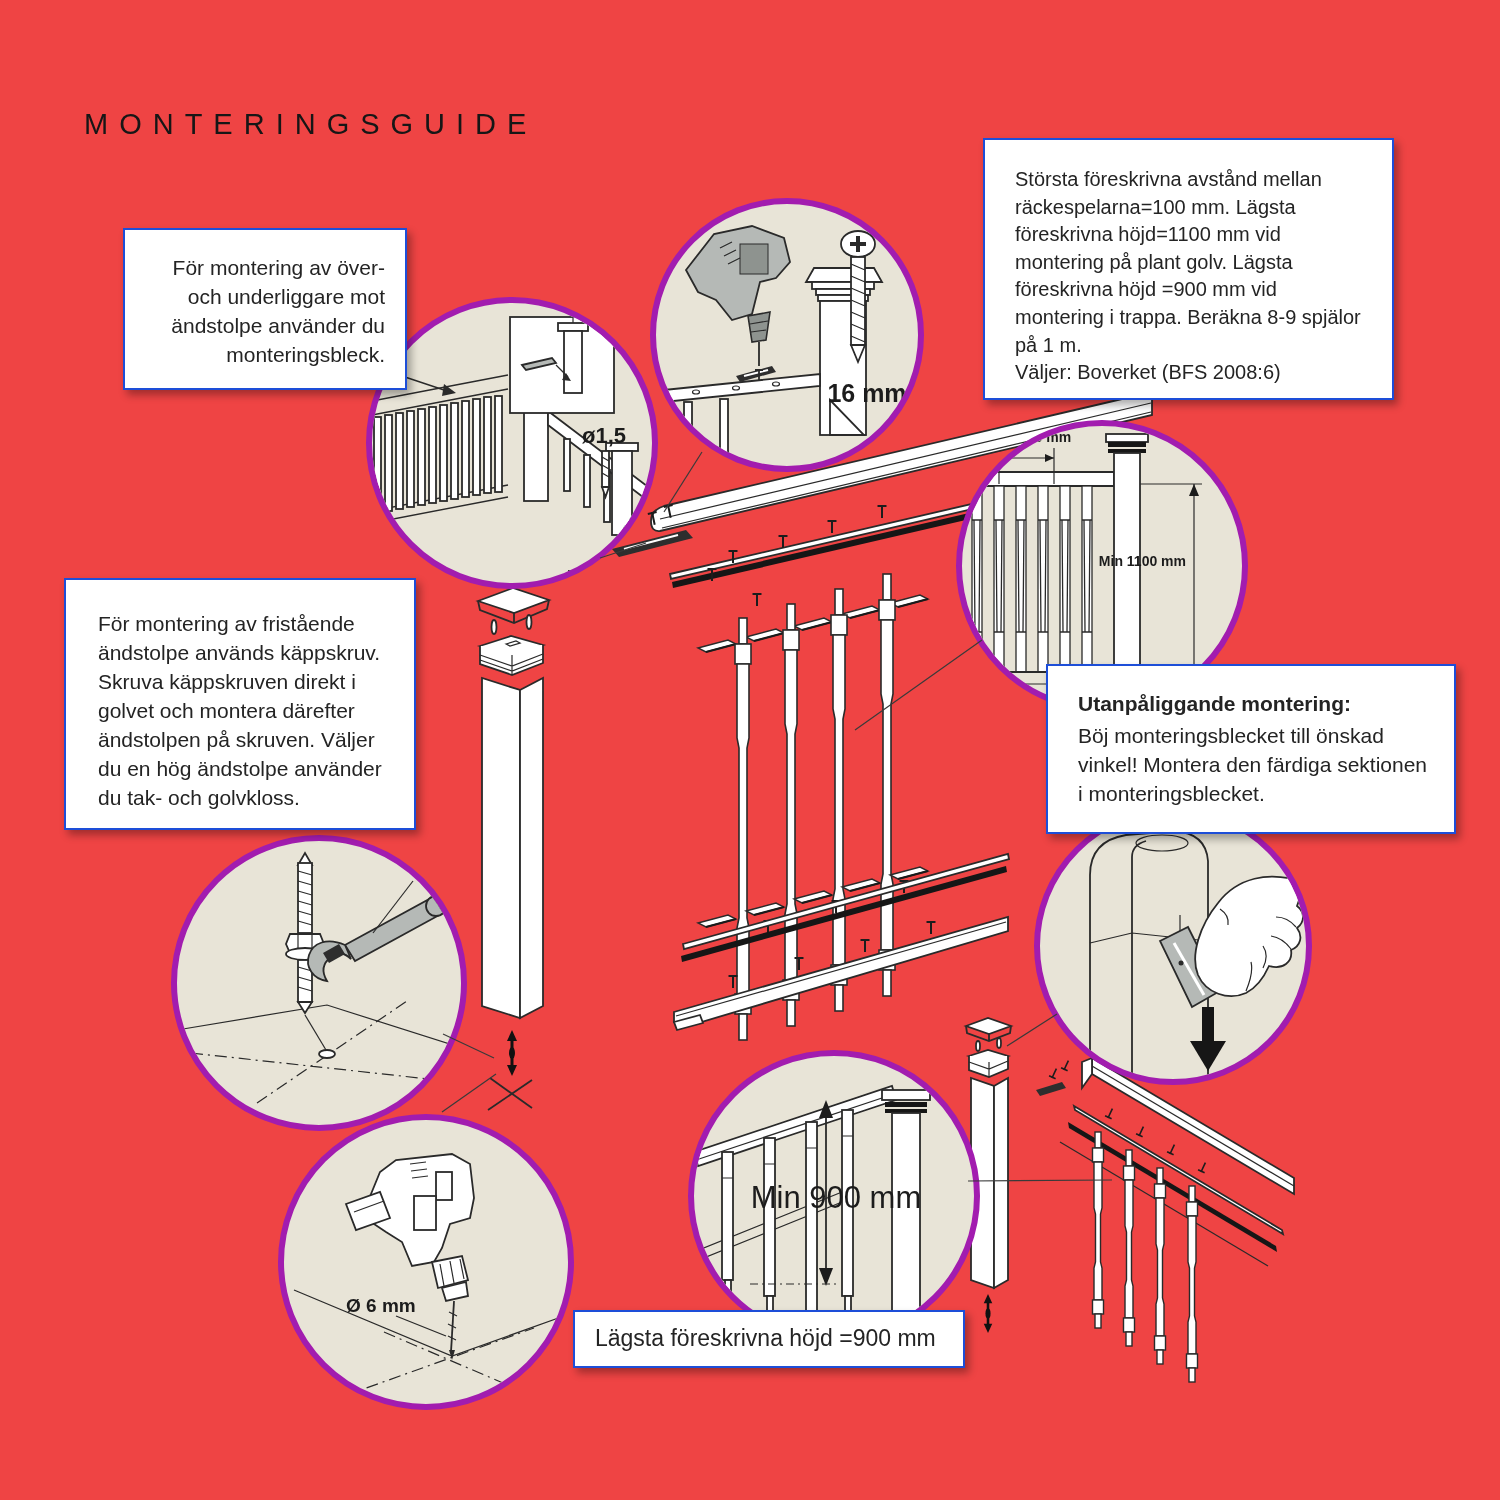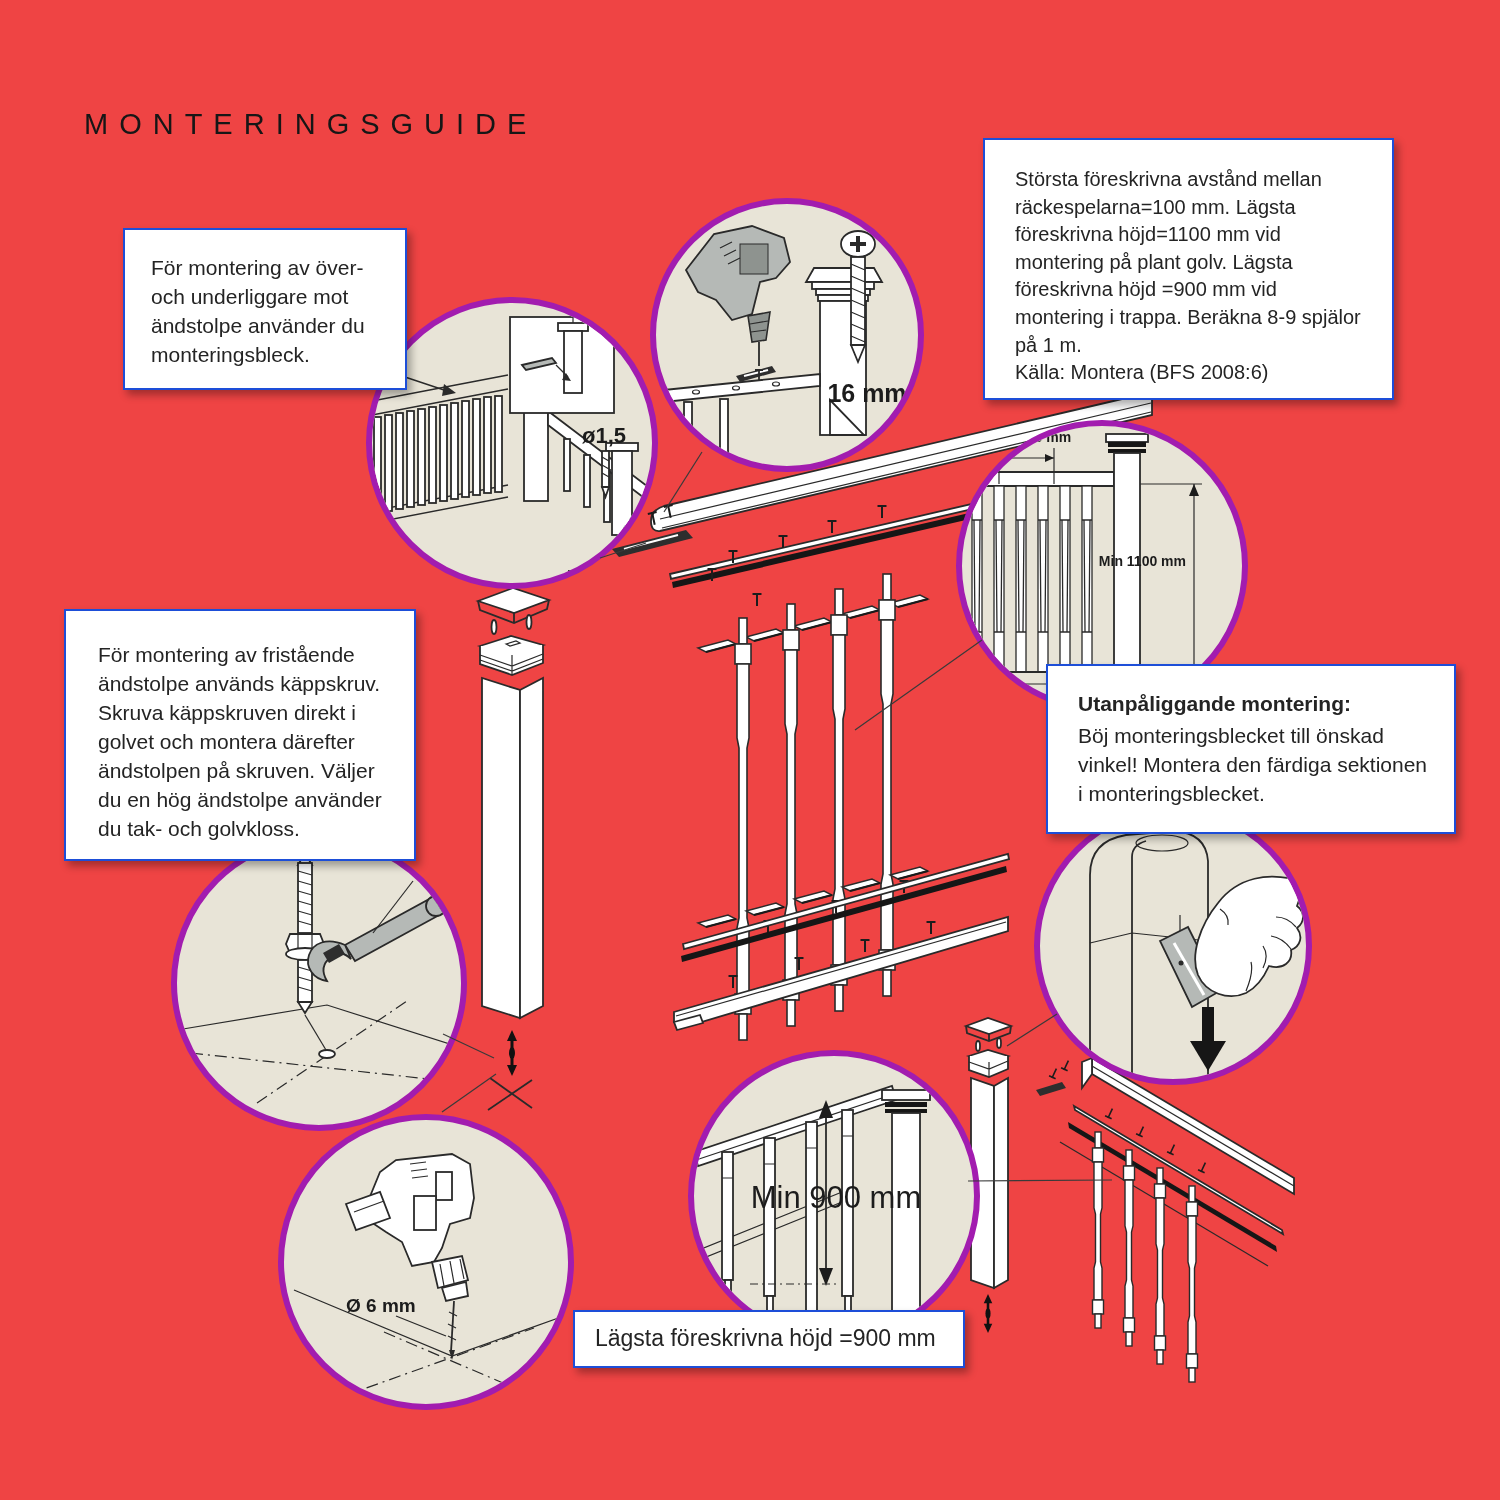--- a/index.html
+++ b/index.html
@@ -457,30 +457,30 @@
     </g>
     <g>
       <path d="M358,330 L392,362 M352,336 L386,368 M358,330 L352,336" stroke="#2a2a2a" stroke-width="1.6" fill="none"></path>
       <polygon points="392,362 386,368 398,373" fill="#fff" stroke="#2a2a2a" stroke-width="1.4"></polygon>
       <polygon points="396,369 398,373 400,371" fill="#2a2a2a"></polygon>
       <line x1="402" y1="376" x2="444" y2="390" stroke="#2a2a2a" stroke-width="1.4"></line>
       <polygon points="444,384 456,393 442,396" fill="#2a2a2a"></polygon>
     </g>
   </svg>
 
-  <div class="note" style="left:123px;top:228px;width:284px;height:162px;padding:24px 20px 0 26px;box-sizing:border-box;">
+  <div class="note" style="left:123px;top:228px;width:284px;height:162px;padding:24px 20px 0 26px;box-sizing:border-box;text-align:right;">
     <div>För montering av över- och underliggare mot ändstolpe använder du monteringsbleck.</div>
   </div>
 
   <div class="note" style="left:983px;top:138px;width:411px;height:262px;padding:26px 24px 0 30px;box-sizing:border-box;font-size:20px;">
     <div>Största föreskrivna avstånd mellan räckespelarna=100 mm. Lägsta föreskrivna höjd=1100 mm vid montering på plant golv. Lägsta föreskrivna höjd =900 mm vid montering i trappa. Beräkna 8-9 spjälor på 1 m.</div>
-    <div>Källa: Montera (BFS 2008:6)</div>
-  </div>
-
-  <div class="note" style="left:64px;top:578px;width:352px;height:252px;padding:30px 22px 0 32px;box-sizing:border-box;margin-top:31px;">
+    <div>Väljer: Boverket (BFS 2008:6)</div>
+  </div>
+
+  <div class="note" style="left:64px;top:578px;width:352px;height:252px;padding:30px 22px 0 32px;box-sizing:border-box;">
     <div>För montering av fristående ändstolpe används käppskruv. Skruva käppskruven direkt i golvet och montera därefter ändstolpen på skruven. Väljer du en hög ändstolpe använder du tak- och golvkloss.</div>
   </div>
 
   <div class="note" style="left:1046px;top:664px;width:410px;height:170px;padding:24px 24px 14px 30px;box-sizing:border-box;">
     <div class="heading">Utanpåliggande montering:</div>
     <div>Böj monteringsblecket till önskad vinkel! Montera den färdiga sektionen i monteringsblecket.</div>
   </div>
 
   <div class="note banner" style="left:573px;top:1310px;width:392px;height:58px;padding:0 20px;box-sizing:border-box;">
     <div>Lägsta föreskrivna höjd =900 mm</div>

